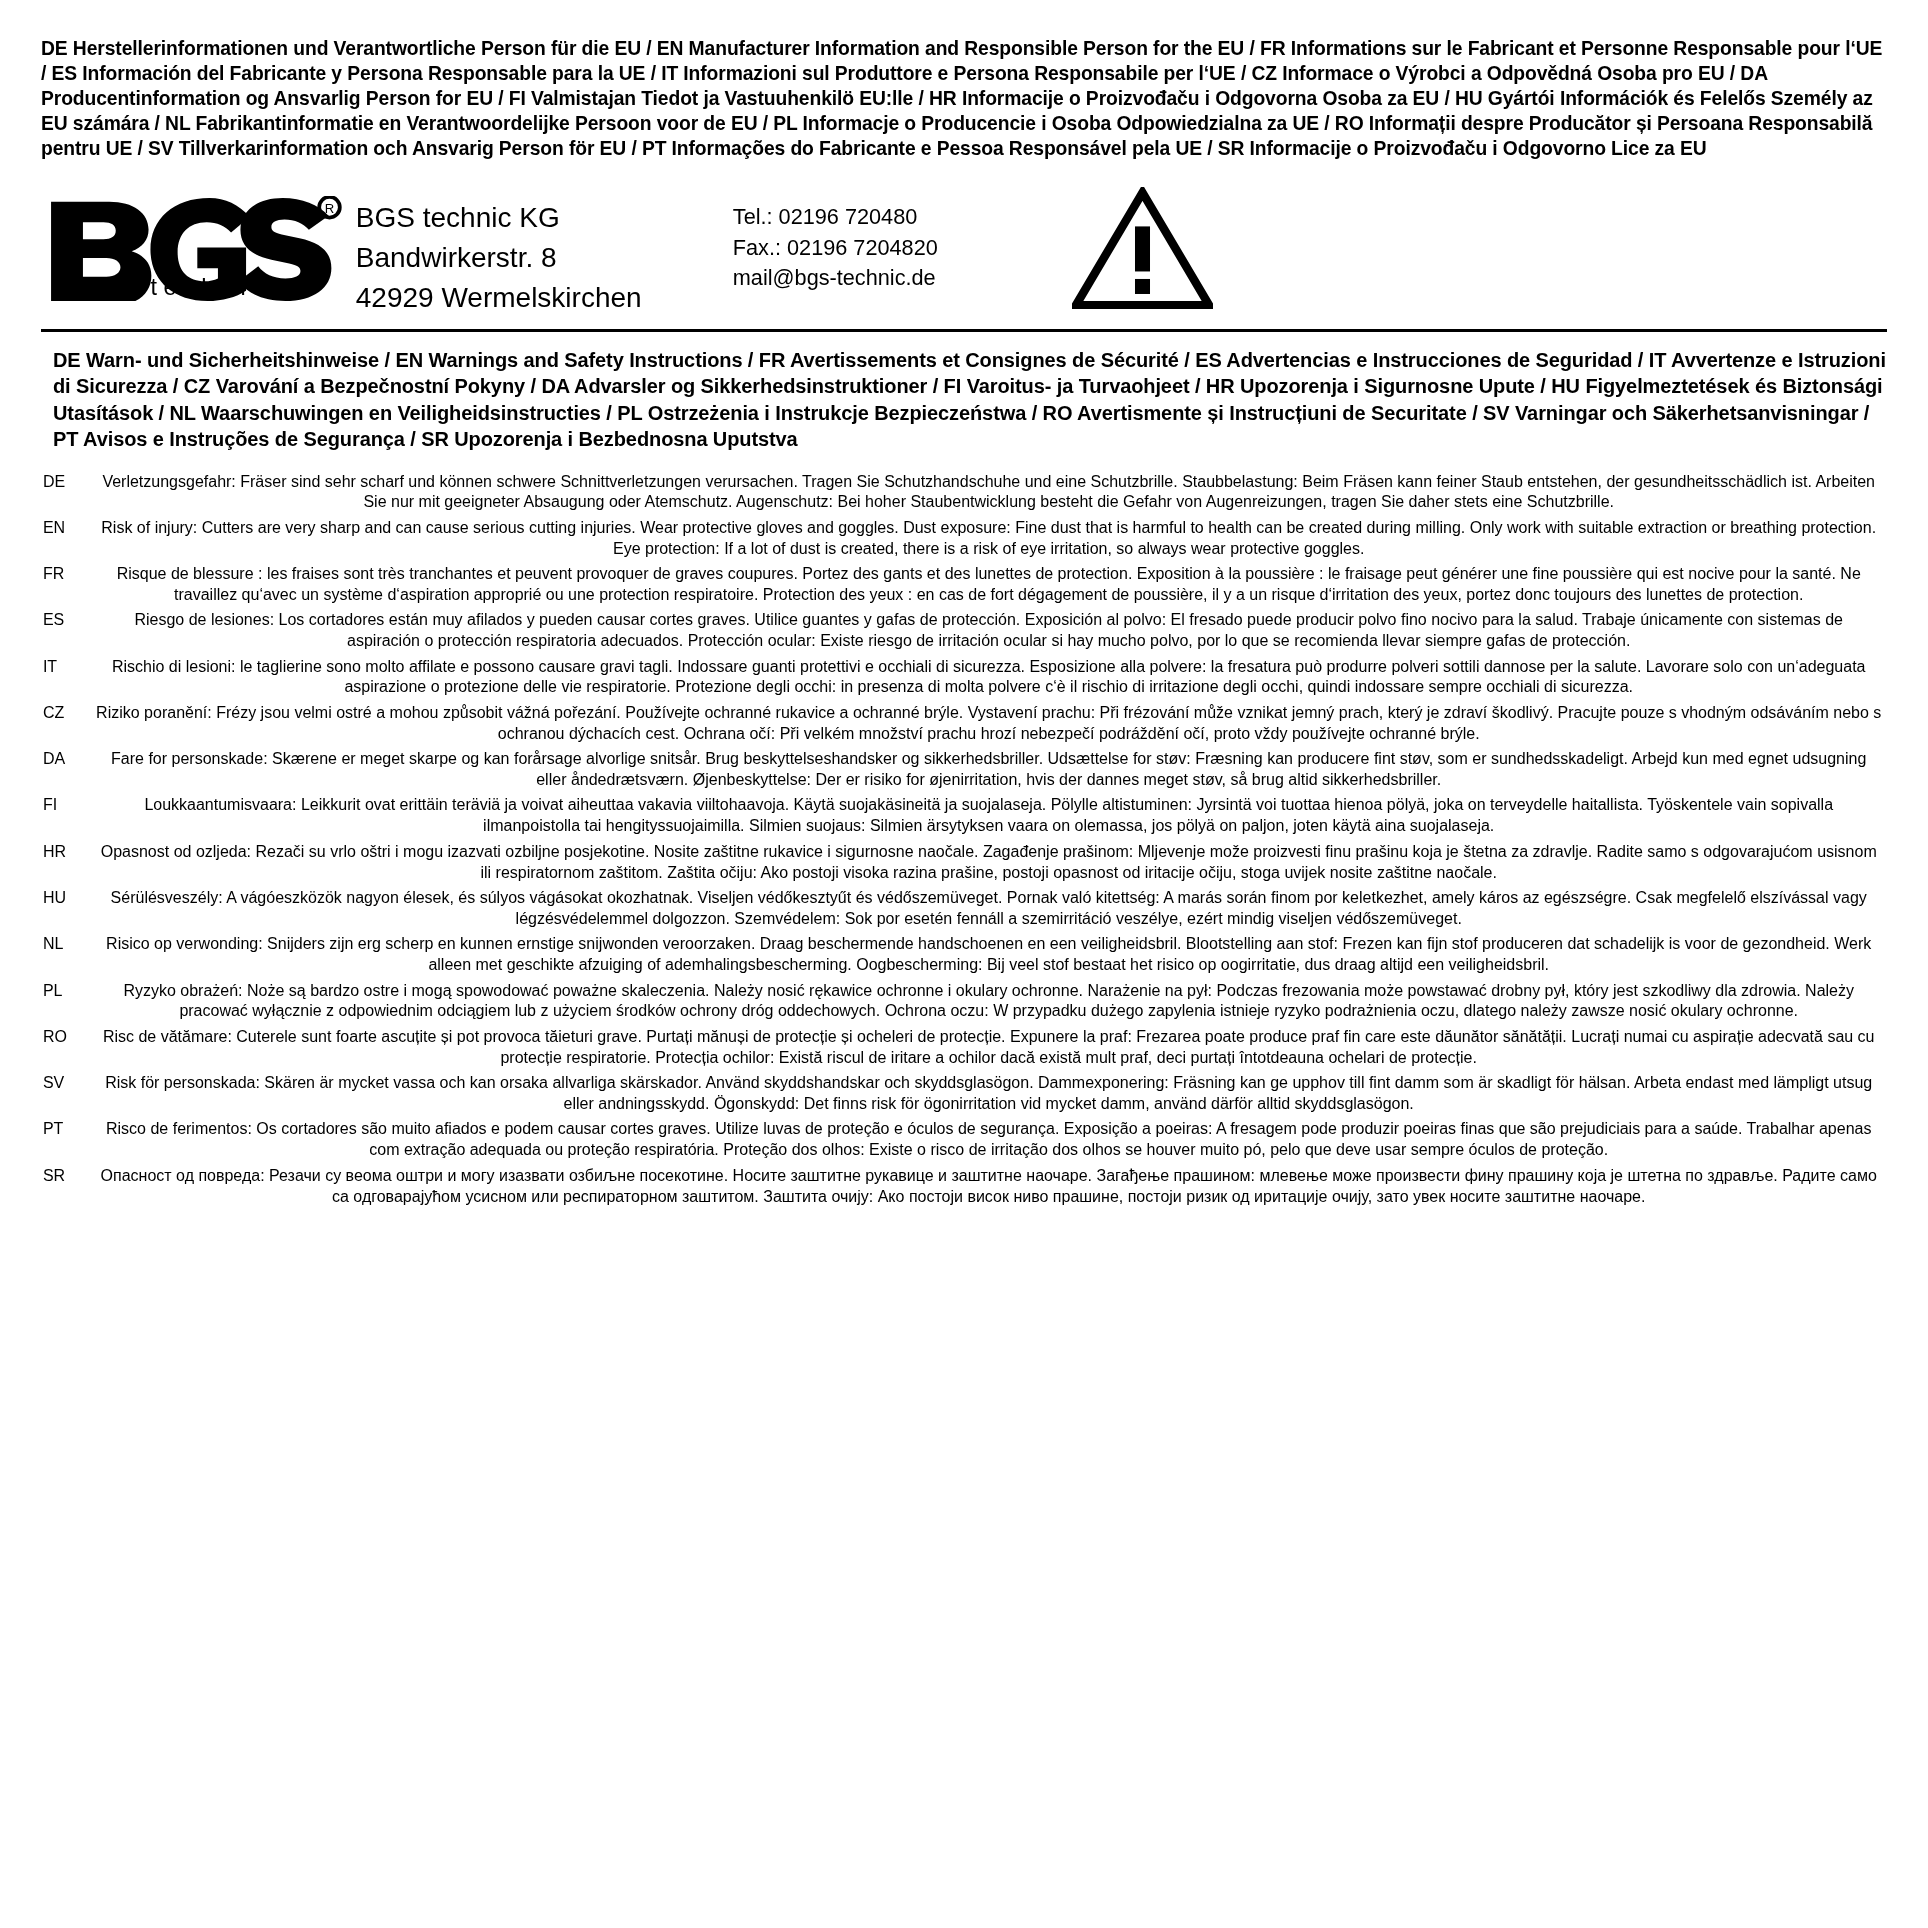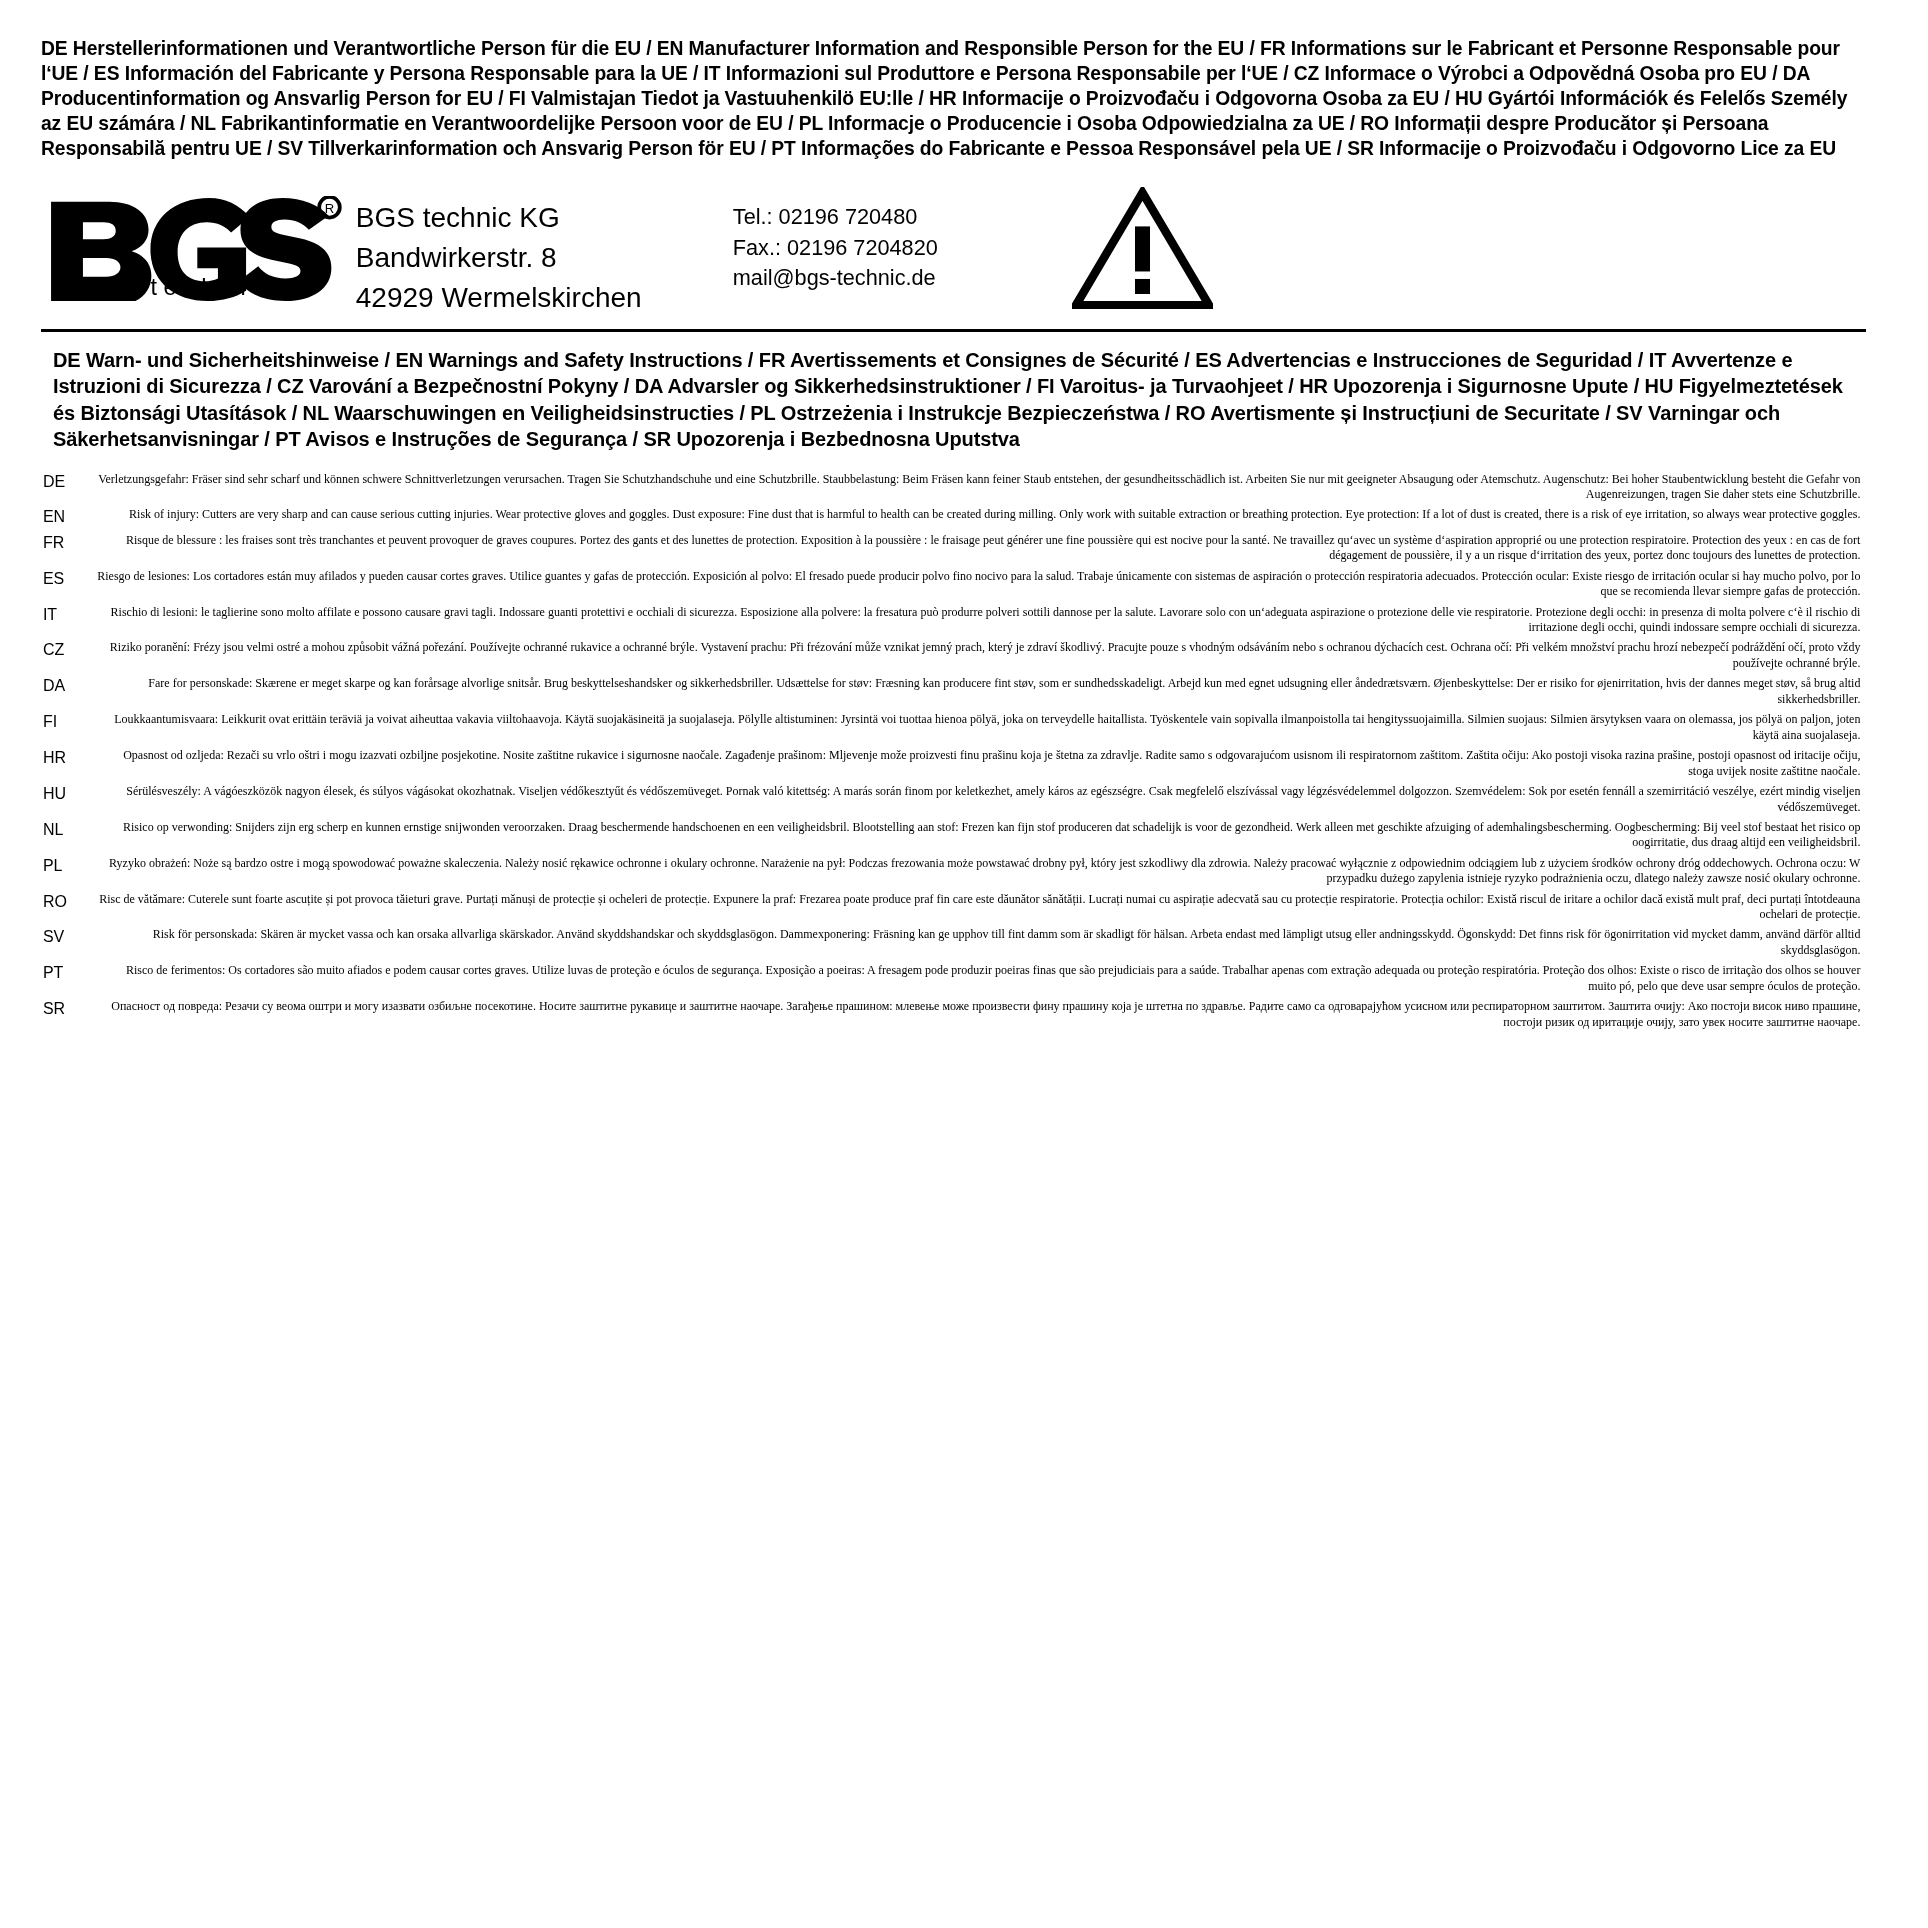--- a/index.html
+++ b/index.html
@@ -11,21 +11,21 @@
     width: 1928px;
     height: 1928px;
     font-family: "Liberation Sans", sans-serif;
     color: #000000;
     -webkit-font-smoothing: antialiased;
   }
   .page {
     box-sizing: border-box;
     width: 1928px;
     height: 1372px;
-    padding: 36px 62px 19px 41px;
+    padding: 36px 41px 19px 41px;
   }
 
   
   .header-langs {
     font-size: 19.3px;
     font-weight: bold;
     line-height: 1.30;
     letter-spacing: -0.1px;
     text-align: left;
     margin: 0 0 17px 0;
@@ -93,25 +93,24 @@
   .row .code {
     flex: 0 0 55px;
     font-size: 16px;
     font-weight: normal;
     line-height: 1.30;
     padding-left: 1.9px;
     box-sizing: border-box;
   }
   .row .txt {
     flex: 1 1 auto;
-    font-size: 12px;
+    font-size: 16px;
     line-height: 1.30;
-    text-align: right;
+    text-align: center;
     padding-right: 5.6px;
-    font-family: Liberation Serif, serif;
   }
 </style>
 </head>
 <body>
 
 <div class="page">
 
   <div class="header-langs">DE Herstellerinformationen und Verantwortliche Person für die EU  /  EN Manufacturer Information and Responsible Person for the EU  /  FR Informations sur le Fabricant et Personne Responsable pour l‘UE  /  ES Información del Fabricante y Persona Responsable para la UE  /  IT Informazioni sul Produttore e Persona Responsabile per l‘UE  /  CZ Informace o Výrobci a Odpovědná Osoba pro EU  /  DA Producentinformation og Ansvarlig Person for EU  /  FI Valmistajan Tiedot ja Vastuuhenkilö EU:lle  /  HR Informacije o Proizvođaču i Odgovorna Osoba za EU  /  HU Gyártói Információk és Felelős Személy az EU számára  /  NL Fabrikantinformatie en Verantwoordelijke Persoon voor de EU  /  PL Informacje o Producencie i Osoba Odpowiedzialna za UE  /  RO Informații despre Producător și Persoana Responsabilă pentru UE  /  SV Tillverkarinformation och Ansvarig Person för EU  /  PT Informações do Fabricante e Pessoa Responsável pela UE  /  SR Informacije o Proizvođaču i Odgovorno Lice za EU</div>
 
   <div class="company-bar">

